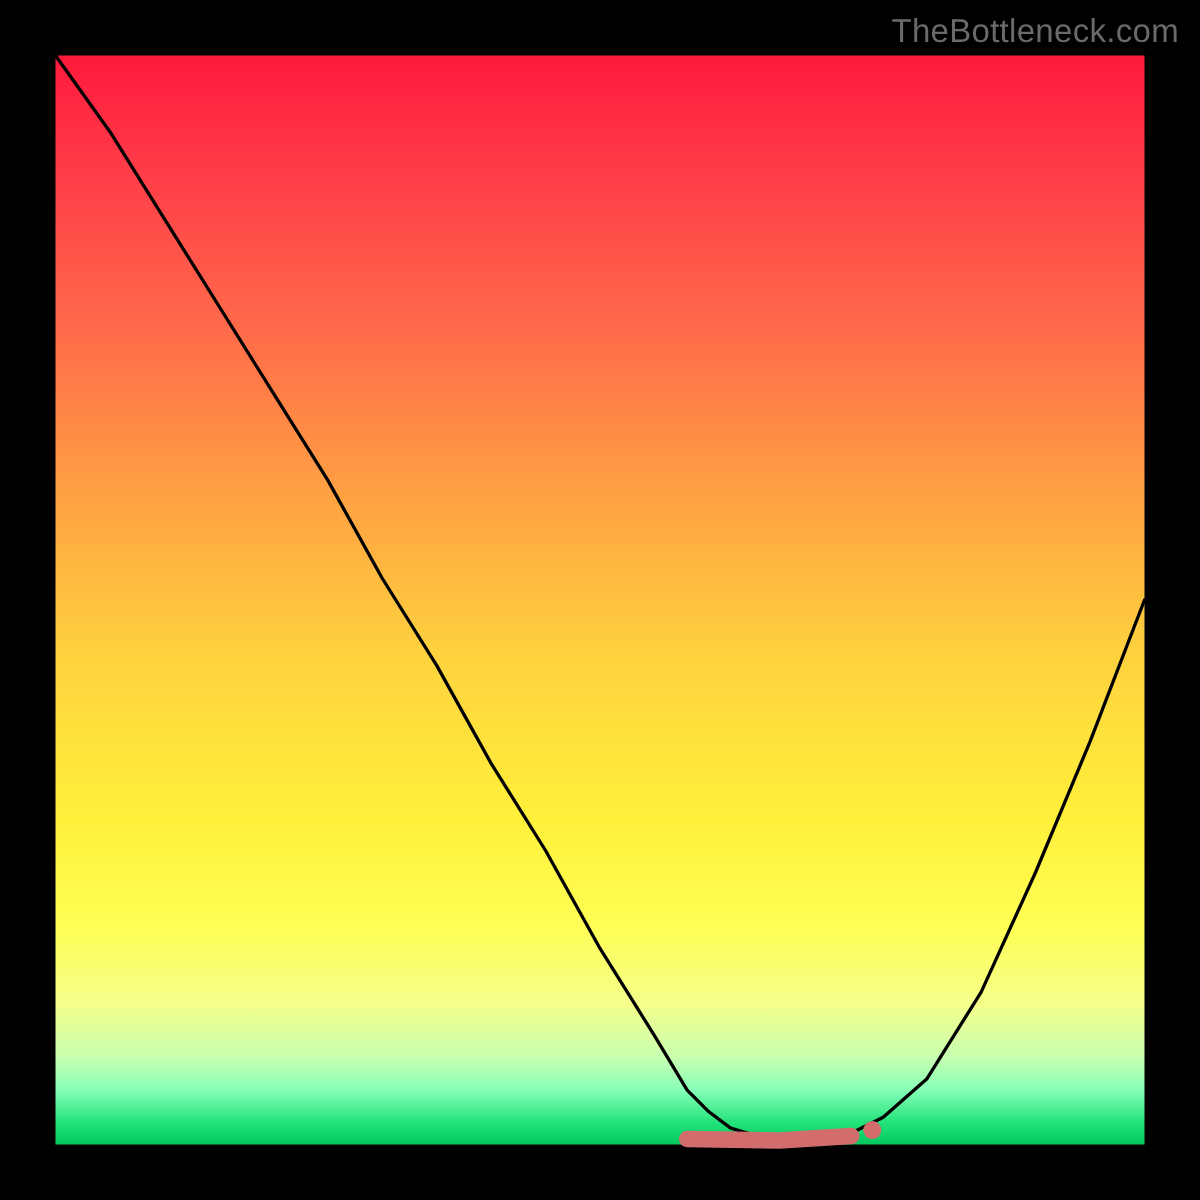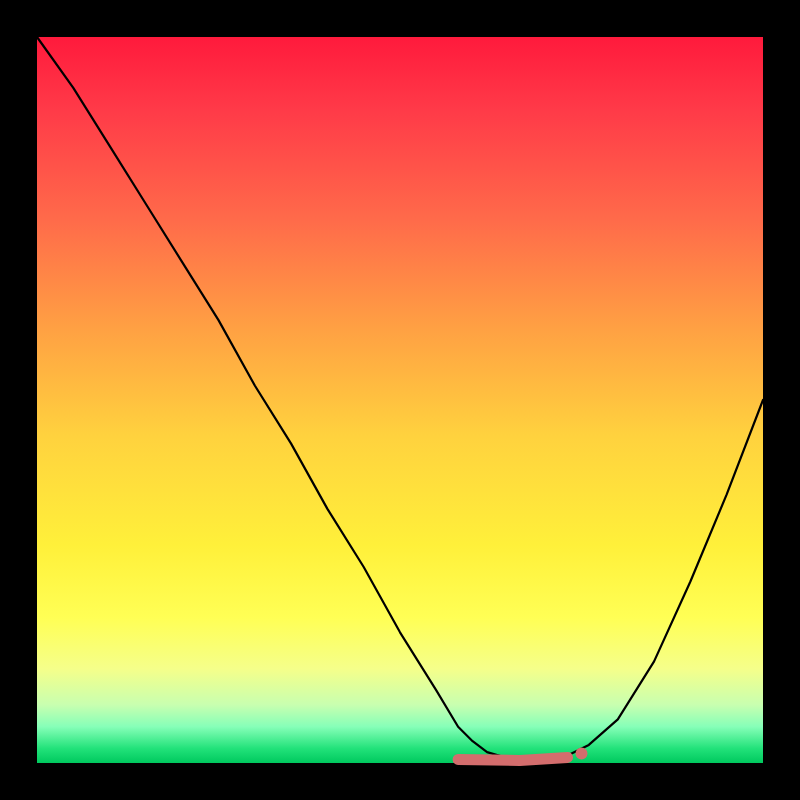--- a/index.html
+++ b/index.html
@@ -67,14 +67,15 @@
 
   <svg class="overlay" viewBox="0 0 800 800">
 
     <path id="curve-path" fill="none" stroke="#000" stroke-width="2.2" stroke-linejoin="round" stroke-linecap="round" d="M37.0 37.0 L73.3 87.8 L109.6 145.9 L145.9 204.0 L182.2 262.1 L218.5 320.1 L254.8 385.5 L291.1 443.6 L327.4 508.9 L363.7 567.0 L400.0 632.3 L436.3 690.4 L458.1 726.7 L472.6 741.2 L487.1 752.1 L508.9 758.6 L530.7 760.8 L545.2 760.1 L567.0 755.7 L588.8 744.9 L617.8 719.4 L654.1 661.4 L690.4 581.5 L726.7 494.4 L763.0 400.0"></path>
 
     <path id="highlight-path" fill="none" stroke="#d36d6d" stroke-width="11" stroke-linecap="round" d="M 458.1 759.4 L 519.8 760.4 L 567.5 757.4"></path>
 
     <circle id="highlight-dot" r="6" fill="#d36d6d" cx="581.5" cy="753.4"></circle>
   </svg>
 
+  <div class="watermark">TheBottleneck.com</div>
 
 </div>
 
 </body></html>

